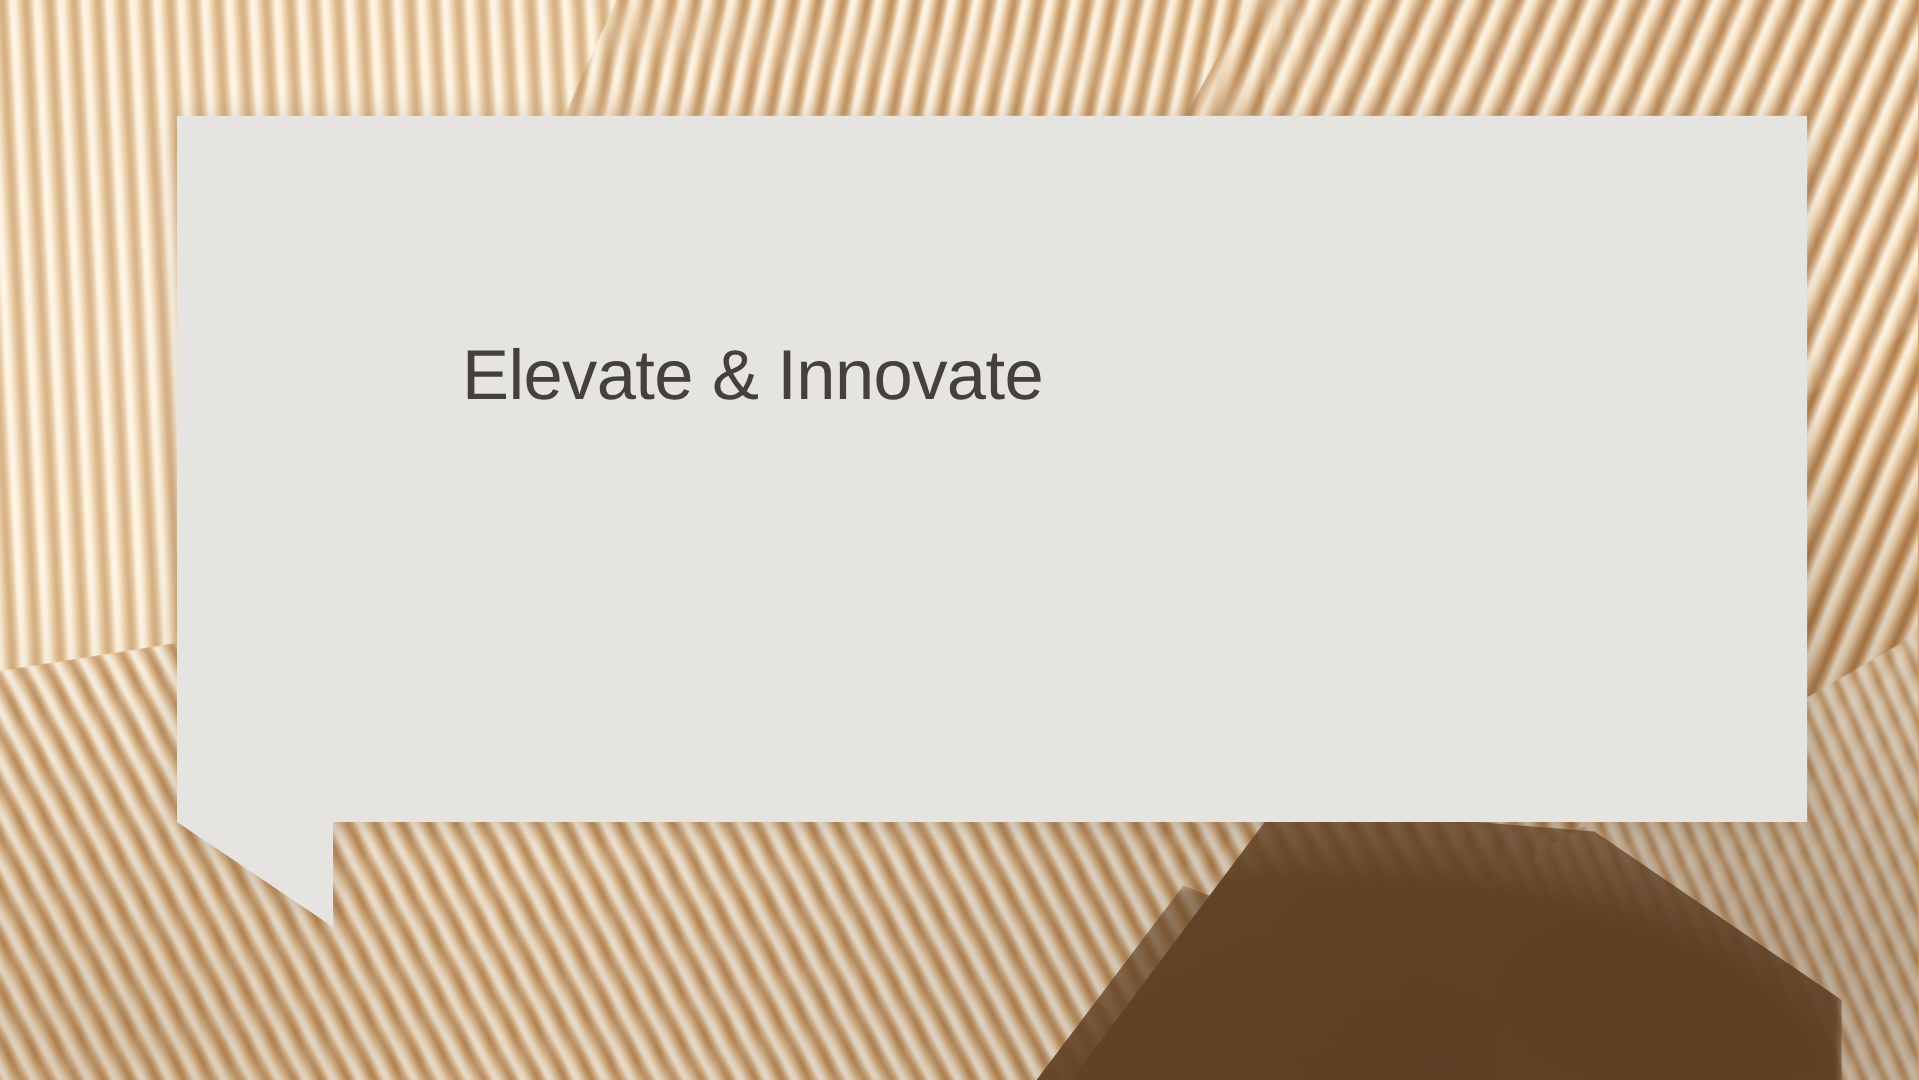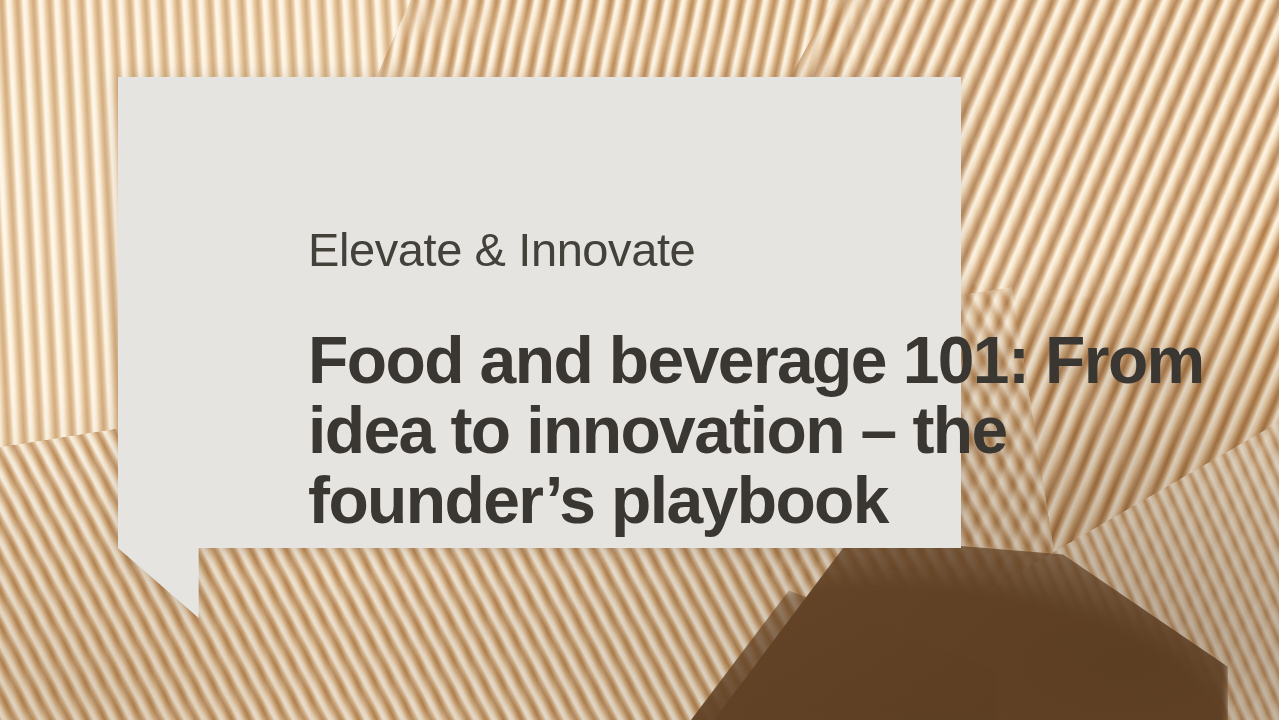--- a/index.html
+++ b/index.html
@@ -182,21 +182,21 @@
       radial-gradient(130% 100% at 35% 30%, rgba(255,255,255,0.12) 0%, rgba(0,0,0,0) 55%),
       radial-gradient(90% 80% at 88% 92%, rgba(70,44,22,0.40) 0%, rgba(0,0,0,0) 70%),
       radial-gradient(70% 60% at 6% 96%, rgba(120,84,48,0.26) 0%, rgba(0,0,0,0) 70%);
   }
 
   
   .card-wrap {
     position: absolute;
     left: 118px;
     top: 77px;
-    width: 843px;
+    width: 1087px;
     height: 541px;           
     filter: drop-shadow(0 2px 10px rgba(80,52,28,0.18));
   }
 
   .card {
     position: absolute;
     inset: 0;
     background: #e6e4e0;
     
     clip-path: polygon(
@@ -250,20 +250,15 @@
     <div class="shadow-wedge"></div>
     <div class="shadow-wedge2"></div>
     <div class="bg-vignette"></div>
   </div>
 
   <div class="card-wrap">
     <div class="card"></div>
 
     <div class="eyebrow">Elevate &amp; Innovate</div>
 
-    <div class="headline">
-      <span class="ln">Food and beverage 101: From</span>
-      <span class="ln">idea to innovation – the</span>
-      <span class="ln">founder’s playbook</span>
-    </div>
   </div>
 
 </div>
 
 </body></html>

